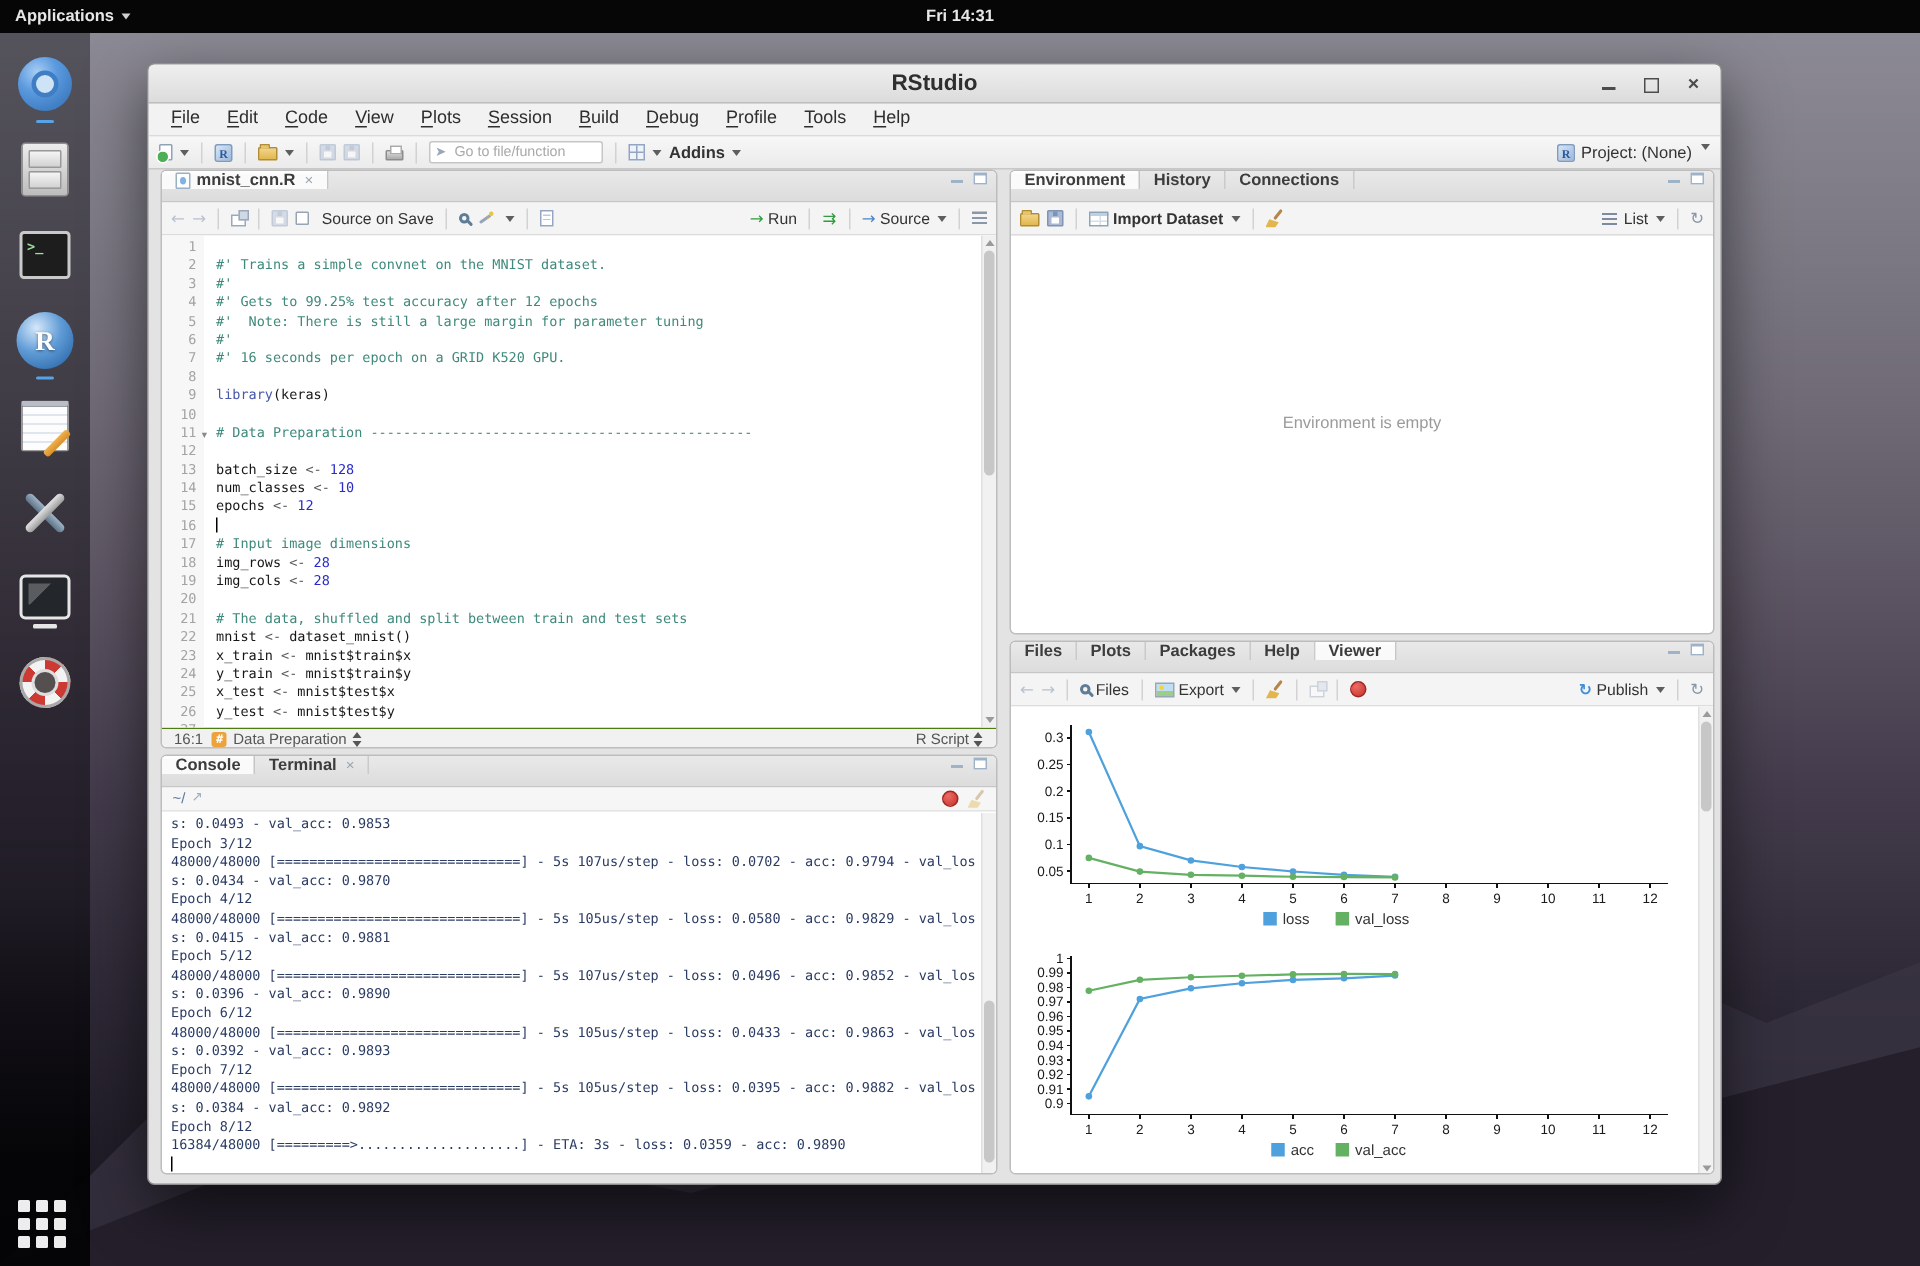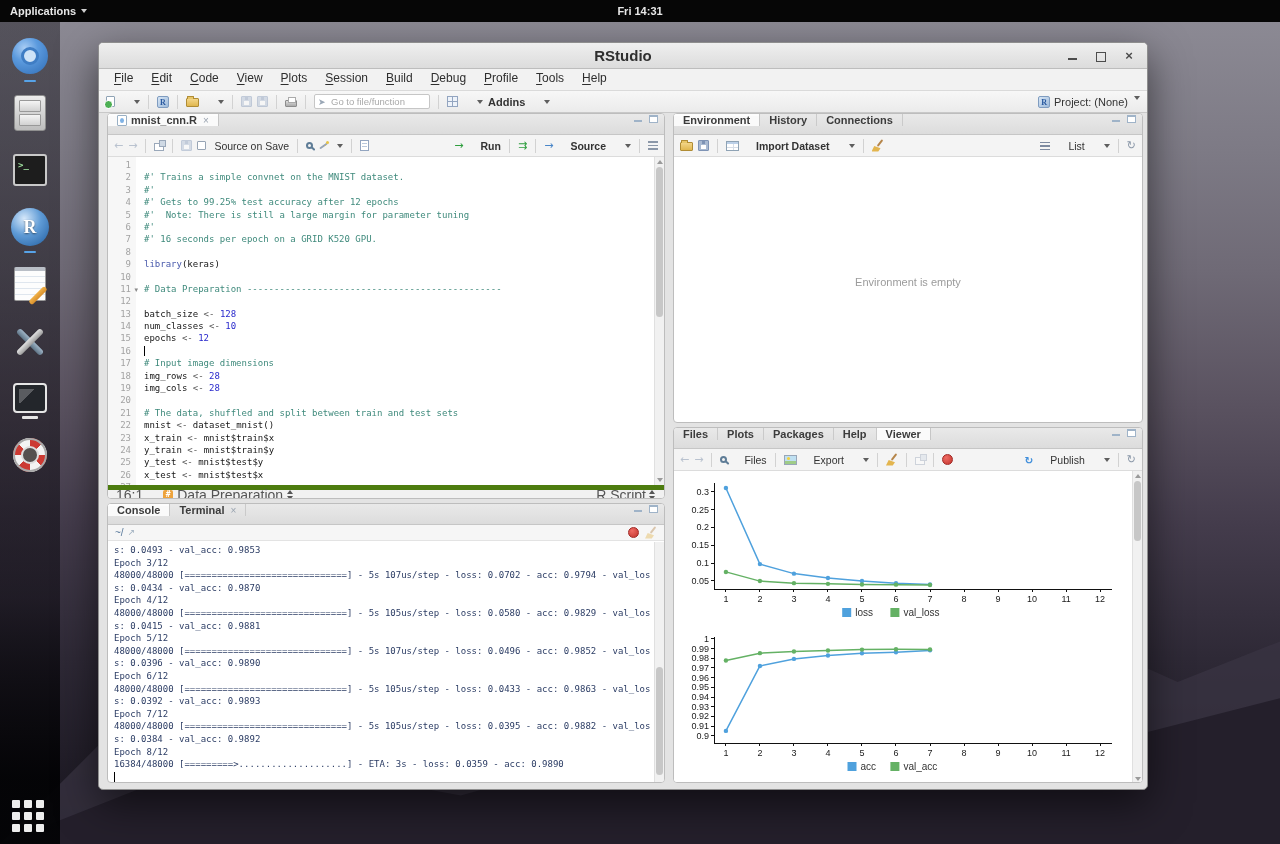--- a/index.html
+++ b/index.html
@@ -49,21 +49,21 @@
   .winbtns{position:absolute;right:12px;top:0;height:26px;display:flex;align-items:center;gap:16px}
   .wb{width:12px;height:12px;position:relative;cursor:default}
   .wb-min::after{content:"";position:absolute;left:1px;bottom:2px;width:9px;height:2px;background:#4c4c4c}
   .wb-max::after{content:"";position:absolute;left:1px;top:2px;width:8px;height:8px;border:1.5px solid #4c4c4c}
   .wb-close{font-size:13px;line-height:12px;color:#4c4c4c;font-weight:bold;text-align:center}
   .menubar{height:22px;background:#f2f2f2;border-bottom:1px solid #dadada;display:flex;align-items:flex-start;padding:0 6px;font-size:12px;color:#2e2e2e}
   .menu-item{padding:2px 9px;cursor:default}
   .menu-item .u{text-decoration:underline;text-underline-offset:2px}
   .toolbar{height:22px;background:linear-gradient(#f7f7f7,#ebebeb);border-bottom:1px solid #c8c8c8;display:flex;align-items:center;padding:0 7px;gap:5px;font-size:11px;color:#333}
   .sep{width:1px;height:14px;background:#d2d2d2;margin:0 3px}
-  .tb-group{display:flex;align-items:center;gap:17px}
+  .tb-group{display:flex;align-items:center;gap:3px}
   
   .icn{display:inline-block;position:relative;vertical-align:middle}
   .dis{opacity:.42}
   .caret-d{width:0;height:0;border-left:3px solid transparent;border-right:3px solid transparent;border-top:4px solid #5e5e5e;display:inline-block;vertical-align:middle;margin-left:2px}
   .ic-page{width:9px;height:11px;background:#fff;border:1px solid #8fa3b5;border-radius:1px}
   .ic-page::after{content:"";position:absolute;left:-3px;bottom:-3px;width:7px;height:7px;background:radial-gradient(circle,#4db054 60%,#2f8f38);border-radius:50%;border:1px solid #fff}
   .ic-rproj{width:12px;height:12px;background:linear-gradient(135deg,#d8e6f5,#9cb9da);border:1px solid #7f9cc0;border-radius:2px;text-align:center;color:#2a5aa0;font:bold 8px/11px "Liberation Serif",serif}
   .ic-rproj::after{content:"R"}
   .ic-folder{width:13px;height:9px;background:linear-gradient(#f3d588,#e0b74f);border:1px solid #b08c34;border-radius:1px;margin-top:2px}
   .ic-folder::before{content:"";position:absolute;top:-3px;left:0;width:5px;height:2px;background:#e8c668;border:1px solid #b08c34;border-bottom:none;border-radius:1px 1px 0 0}
@@ -121,21 +121,21 @@
   .lbl{white-space:nowrap}
   
   .editor{position:relative;height:328px;display:flex;overflow:hidden;background:#fff}
   .gutter{width:28px;background:#f7f7f7;text-align:right;padding:2px 5px 0 0;color:#a3a3a3;font:9px/12.4px "DejaVu Sans Mono",monospace;flex:none}
   .gut-row{height:12.4px;position:relative}
   .fold{position:absolute;right:-7px;top:1px;color:#8a8a8a;font-size:7px;font-family:"DejaVu Sans",sans-serif}
   .code{flex:1;padding:2px 0 0 8px;font:9px/12.4px "DejaVu Sans Mono",monospace;color:#111;overflow:hidden}
   .code-row{height:12.4px;white-space:pre}
   .t-comment{color:#3f8a7c}.t-kw{color:#4758ab}.t-num{color:#2929cc}.t-op{color:#5a5a5a}.t-plain{color:#161616}
   .caret-bar{display:inline-block;width:1px;height:10px;background:#000;vertical-align:middle}
-  .statusbar{height:15px;background:#f1f1f1;border-top:5px solid #4d7c0f;display:flex;align-items:center;padding:0 8px;font-size:14px;color:#555;gap:20px}
+  .statusbar{height:15px;background:#f1f1f1;border-top:1px solid #4d7c0f;display:flex;align-items:center;padding:0 8px;font-size:10px;color:#555;gap:6px}
   .statusbar .right{margin-left:auto;display:flex;align-items:center;gap:3px}
   
   .con-path{height:16px;background:#f6f6f6;border-bottom:1px solid #e3e3e3;display:flex;align-items:center;padding:0 7px;font-size:10px;color:#5a7a9c;gap:4px}
   .con-path .right{margin-left:auto;display:flex;align-items:center;gap:6px}
   .con-out{height:243px;padding:3px 6px;font:9px/12.6px "DejaVu Sans Mono",monospace;color:#2b3c64;overflow:hidden;position:relative}
   .con-row{white-space:pre;height:12.6px}
   
   .env-scope{height:18px;background:#fbfbfb;border-bottom:1px solid #e4e4e4;display:flex;align-items:center;gap:5px;padding:0 7px;font-size:10.5px;color:#333}
   .env-search{margin-left:auto;width:104px;height:14px;border:1px solid #c8c8c8;border-radius:8px;background:#fff;display:flex;align-items:center;padding:0 5px;gap:3px}
   .env-search input{border:none;outline:none;width:80px;font-size:9px;background:transparent}
@@ -151,21 +151,21 @@
   .viewer-body{position:relative;height:313px;background:#fff;overflow:hidden}
   svg.chart{position:absolute;left:4px}
   #chart1{top:4px}
   #chart2{top:158px}
   
   .goto-wrap{position:relative;display:inline-block}
   .goto-wrap .arr{position:absolute;left:4px;top:3px;color:#9aa7b6;font-size:9px;font-family:"DejaVu Sans",sans-serif}
   .goto-input{width:116px;height:15px;border:1px solid #c6c6c6;border-radius:2px;font-size:9.5px;padding:0 3px 0 16px;color:#444;background:#fff;outline:none}
   .goto-input::placeholder{color:#a9a9a9}
   .proj{margin-left:auto;display:flex;align-items:flex-start;gap:4px;font-size:11px;color:#333}
-  .run-lbl{font-weight:bold;color:#333}
+  .run-lbl{font-weight:normal;color:#333}
   .green{color:#2e9e3e}.blue{color:#4a86c8}.pubblue{color:#3f8edb;font-weight:bold}
   .gray-arr{color:#b9c2cf}
   .refresh{color:#8a97a8;font-size:11px}
 </style>
 </head>
 <body>
 
 <div class="mtn mtn1"></div>
 <div class="mtn mtn2"></div>
 
@@ -376,22 +376,22 @@
           <div class="code-row"><span class="t-plain">epochs </span><span class="t-op">&lt;- </span><span class="t-num">12</span></div>
           <div class="code-row"><span class="caret-bar"></span></div>
           <div class="code-row"><span class="t-comment"># Input image dimensions</span></div>
           <div class="code-row"><span class="t-plain">img_rows </span><span class="t-op">&lt;- </span><span class="t-num">28</span></div>
           <div class="code-row"><span class="t-plain">img_cols </span><span class="t-op">&lt;- </span><span class="t-num">28</span></div>
           <div class="code-row"></div>
           <div class="code-row"><span class="t-comment"># The data, shuffled and split between train and test sets</span></div>
           <div class="code-row"><span class="t-plain">mnist </span><span class="t-op">&lt;- </span><span class="t-plain">dataset_mnist()</span></div>
           <div class="code-row"><span class="t-plain">x_train </span><span class="t-op">&lt;- </span><span class="t-plain">mnist$train$x</span></div>
           <div class="code-row"><span class="t-plain">y_train </span><span class="t-op">&lt;- </span><span class="t-plain">mnist$train$y</span></div>
+          <div class="code-row"><span class="t-plain">x_test </span><span class="t-op">&lt;- </span><span class="t-plain">mnist$test$x</span></div>
           <div class="code-row"><span class="t-plain">y_test </span><span class="t-op">&lt;- </span><span class="t-plain">mnist$test$y</span></div>
-          <div class="code-row"><span class="t-plain">x_test </span><span class="t-op">&lt;- </span><span class="t-plain">mnist$test$x</span></div>
           <div class="code-row"></div>
         </div>
       <div class="vscroll">
         <span class="sarrow up"></span>
         <div class="vthumb" style="top:10px;height:150px"></div>
         <span class="sarrow dn"></span>
       </div>
     </div>
     <div class="statusbar">
       <span>16:1</span>

